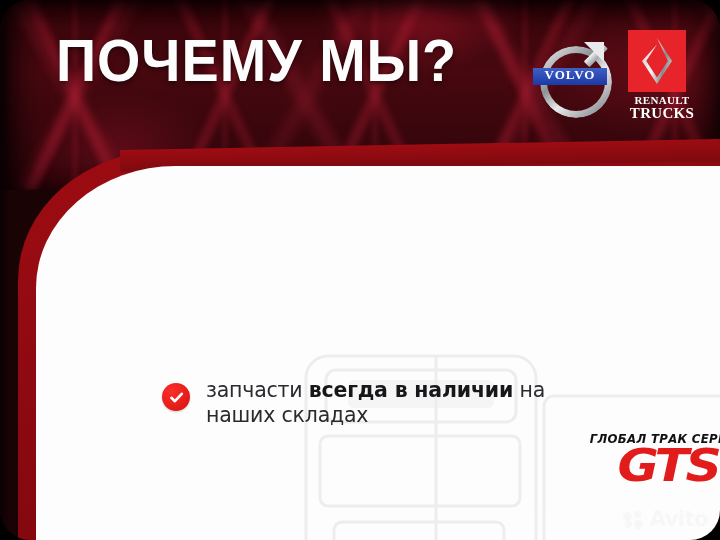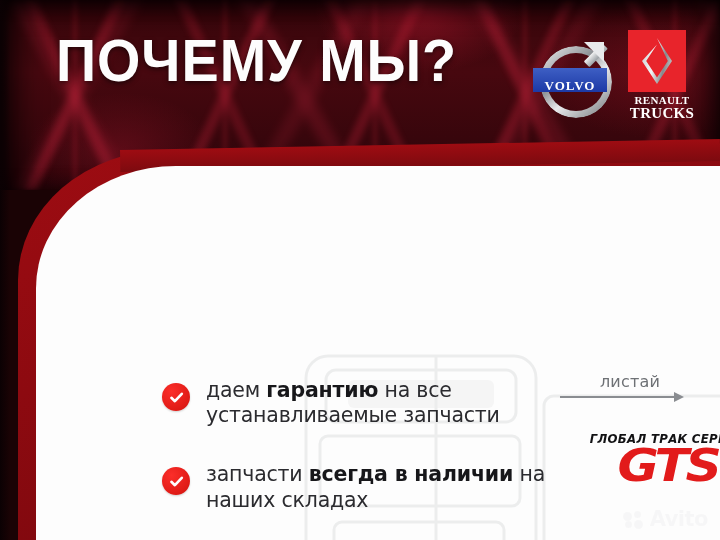--- a/index.html
+++ b/index.html
@@ -1,18 +1,18 @@
 <!DOCTYPE html>
 <html><head>
 <meta charset="utf-8">
 <style>
   html,body{margin:0;padding:0;background:#000;}
   body{width:720px;height:540px;overflow:hidden;font-family:"Liberation Sans",sans-serif;}
 
-  #poster{position:relative;width:720px;height:540px;overflow:hidden;background:#1a0305;}
+  #poster{position:relative;width:720px;height:540px;overflow:hidden;background:#1a0305;border-radius:30px;}
 
   
   .hero{position:absolute;left:0;top:0;width:720px;height:190px;overflow:hidden;
         background:
           radial-gradient(ellipse 150px 90px at 420px 10px, rgba(190,25,50,.55), rgba(0,0,0,0) 70%),
           radial-gradient(ellipse 130px 80px at 120px 150px, rgba(150,20,40,.40), rgba(0,0,0,0) 72%),
           radial-gradient(ellipse 170px 95px at 660px 70px, rgba(140,18,36,.38), rgba(0,0,0,0) 72%),
           linear-gradient(180deg,#36060b 0%,#47080f 38%,#38060c 72%,#2a0409 100%);}
   .hexmesh{position:absolute;inset:0;opacity:.55;
       background-image:
@@ -45,23 +45,23 @@
 
   .volvo{position:relative;width:72px;height:72px;}
   .volvo .ring{position:absolute;left:6px;top:6px;width:58px;height:58px;border-radius:50%;
         border:7px solid transparent;
         background:linear-gradient(140deg,#f2f2f2,#8e9296 38%,#e9eaec 58%,#6d7174 100%) border-box;
         -webkit-mask:linear-gradient(#000 0 0) padding-box, linear-gradient(#000 0 0);
         -webkit-mask-composite:xor;mask-composite:exclude;}
   .volvo .arrowbar{position:absolute;right:1px;top:2px;width:26px;height:8px;
         background:linear-gradient(180deg,#f3f3f3,#9aa0a4);transform:rotate(-45deg);
         transform-origin:right center;border-radius:1px;}
-  .volvo .band{position:absolute;left:-1px;top:28px;width:74px;height:24px;
+  .volvo .band{position:absolute;left:-1px;top:28px;width:74px;height:17px;
         background:linear-gradient(180deg,#3e5fc4,#1c39a6);
-        display:flex;align-items:flex-end;justify-content:center;}
+        display:flex;align-items:flex-start;justify-content:center;}
   .volvo .band span{font-family:"Liberation Serif",serif;font-weight:700;font-size:13px;
         letter-spacing:1px;color:#fff;line-height:1;}
 
   .renault{width:68px;}
   .renault .plate{width:58px;height:62px;background:#e8242b;position:relative;overflow:hidden;}
   .renault .diamond{position:absolute;left:50%;top:50%;width:30px;height:46px;
         transform:translate(-50%,-50%);
         background:linear-gradient(100deg,#c9cbcd,#f4f5f6 40%,#85898c 70%,#d8dadb);
         clip-path:polygon(50% 0%,100% 50%,50% 100%,0% 50%,
                           50% 14%,14% 50%,50% 86%,86% 50%);}
@@ -190,52 +190,35 @@
         <path d="M20 240 L258 240"></path>
         <path d="M150 20 L150 235"></path>
       </g>
       <g fill="#4a5056" opacity=".5">
         <rect x="62" y="44" width="146" height="28" rx="6"></rect>
       </g>
     </svg>
 
     <div class="bullets">
 
-      <div class="bullet">
-        <span class="chk">
-          <svg width="17" height="17" viewBox="0 0 17 17">
-              <path d="M3.4 8.8 L6.9 12.2 L13.8 4.8" fill="none" stroke="#fff" stroke-width="2.6" stroke-linecap="round" stroke-linejoin="round"></path>
-            </svg>
-        </span>
-        <span class="btext">
-          <span>даем </span><b>гарантию</b><span> на все устанавливаемые запчасти</span>
-        </span>
-      </div>
 
       <div class="bullet">
         <span class="chk">
           <svg width="17" height="17" viewBox="0 0 17 17">
               <path d="M3.4 8.8 L6.9 12.2 L13.8 4.8" fill="none" stroke="#fff" stroke-width="2.6" stroke-linecap="round" stroke-linejoin="round"></path>
             </svg>
         </span>
         <span class="btext">
           <span>запчасти </span><b>всегда в наличии</b><span> на наших складах</span>
         </span>
       </div>
 
     </div>
   </div>
 
-  <div class="swipe">
-    <div class="word">листай</div>
-    <div class="arr">
-      <span class="line"></span>
-      <span class="head"></span>
-    </div>
-  </div>
 
   <div class="gts">
     <div class="sub">ГЛОБАЛ ТРАК СЕРВИС</div>
     <div class="mark">GTS</div>
   </div>
 
   <div class="avito">
     <span class="dots">
       <i class="d1"></i>
         <i class="d2"></i>

